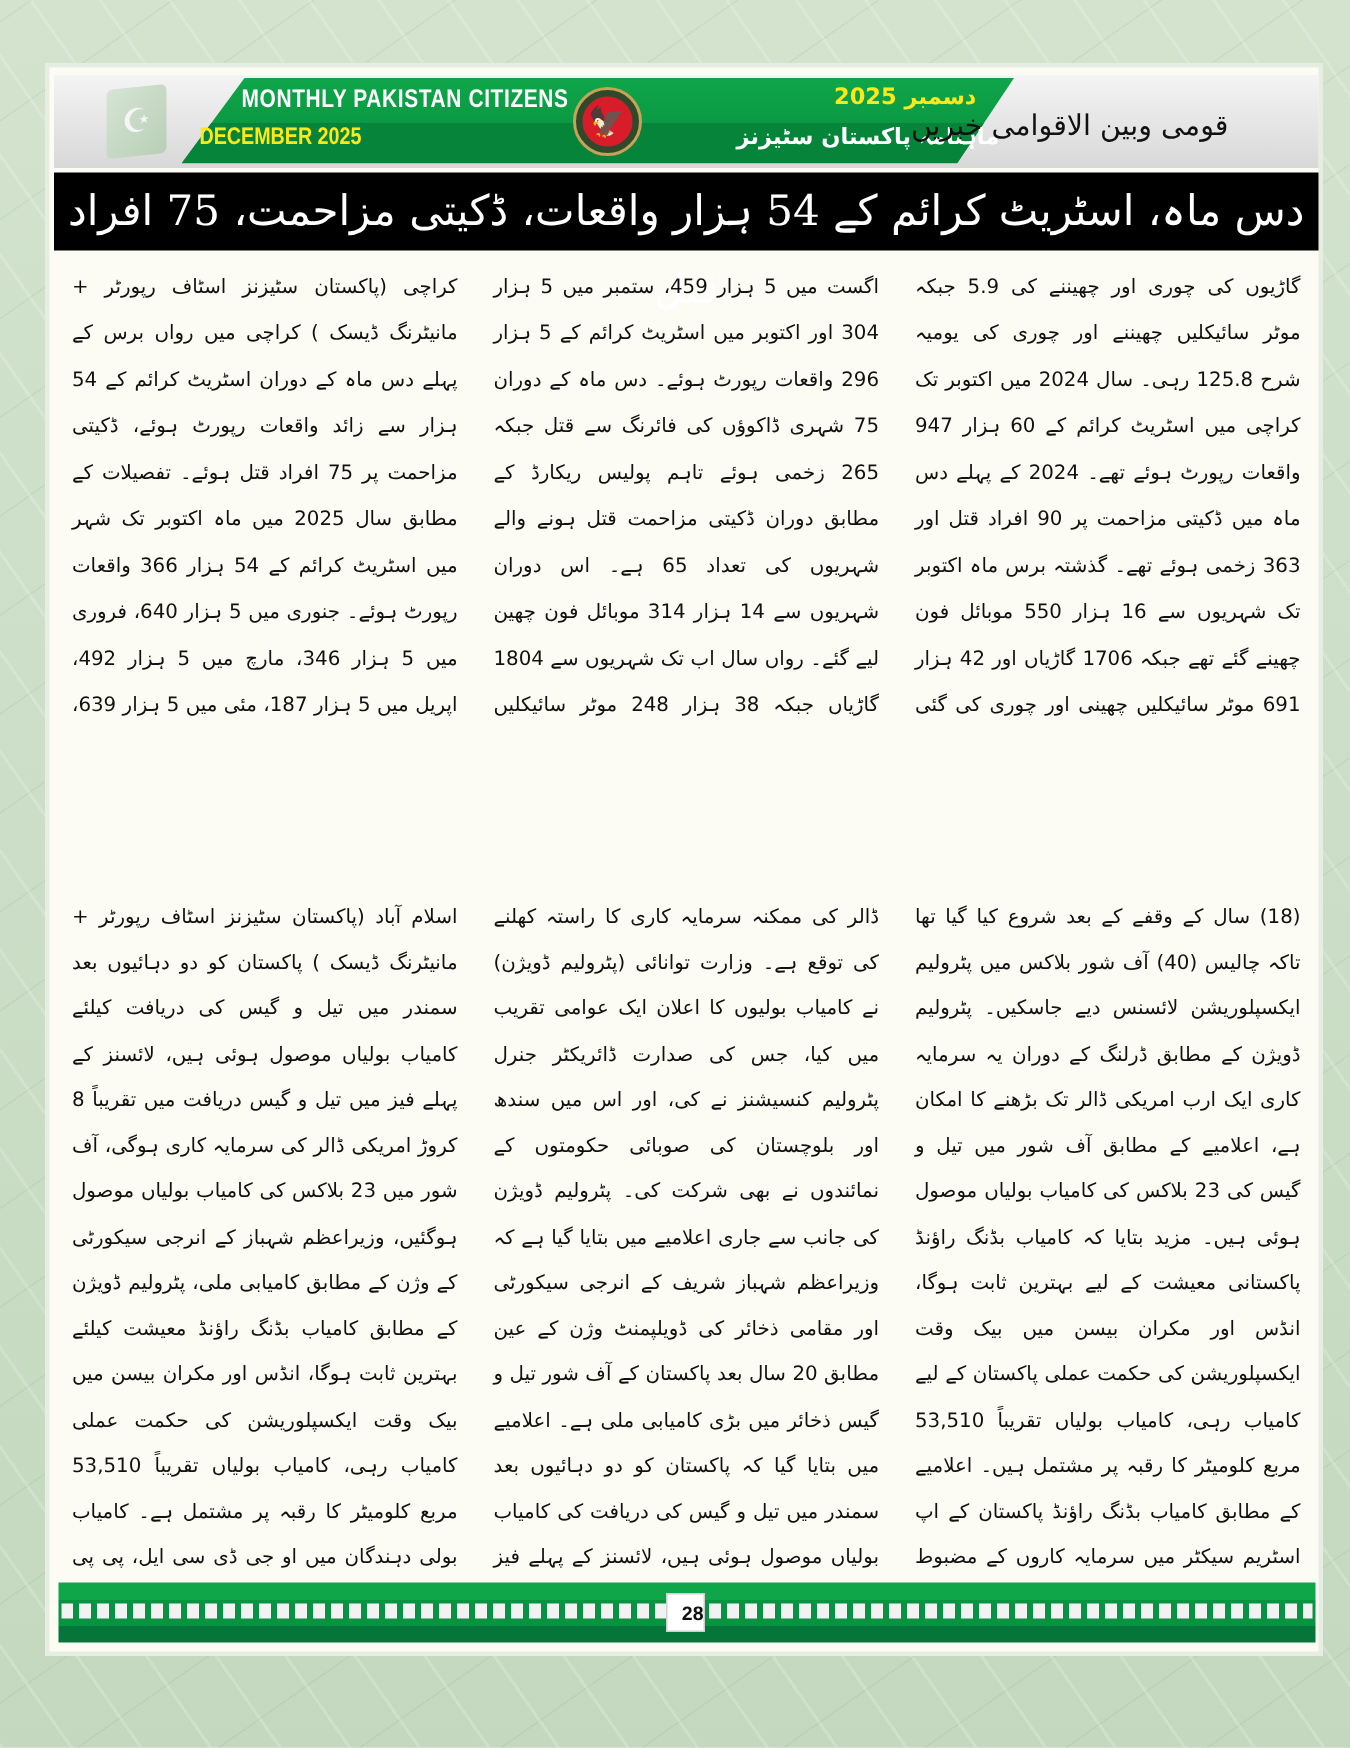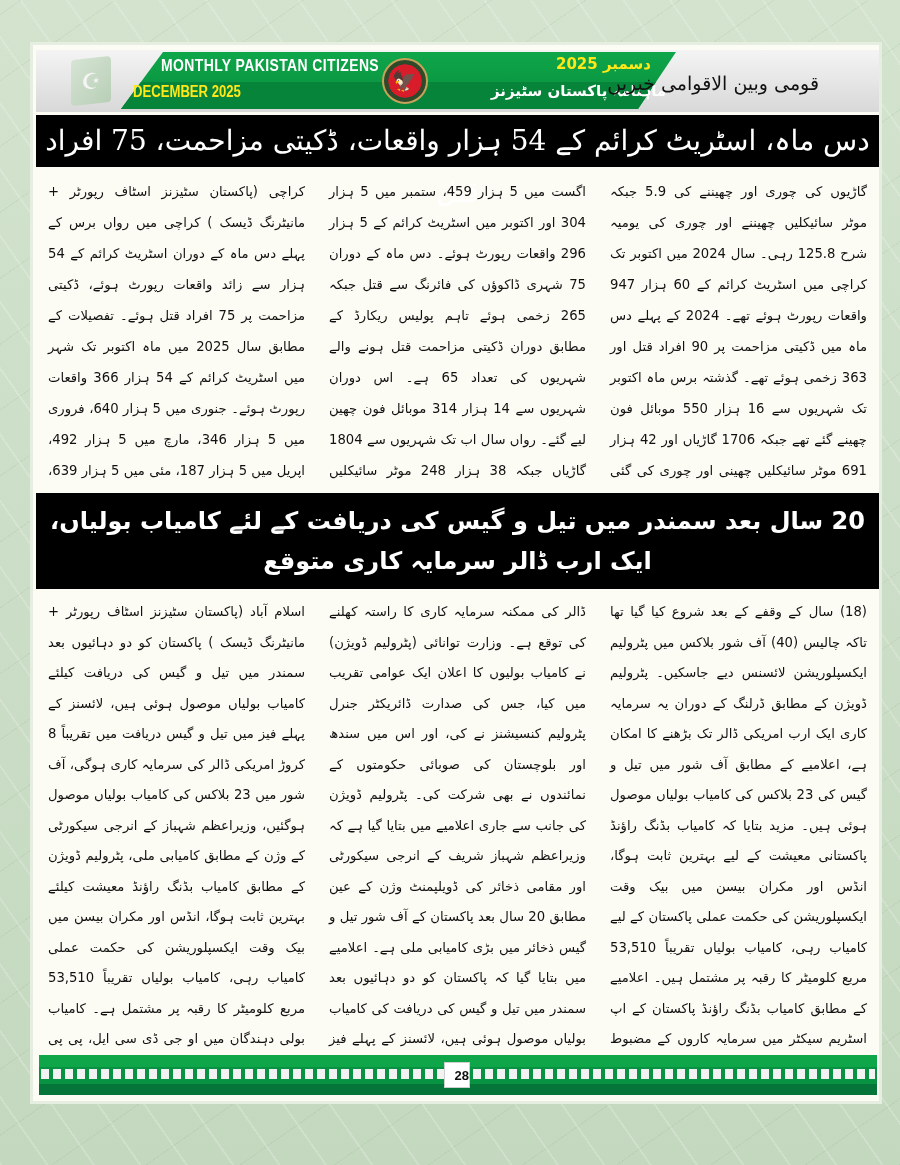--- a/index.html
+++ b/index.html
@@ -134,21 +134,20 @@
       </div>
     <div class="col">
         <p>اگست میں 5 ہزار 459، ستمبر میں 5 ہزار 304 اور اکتوبر میں اسٹریٹ کرائم کے 5 ہزار 296 واقعات رپورٹ ہوئے۔ دس ماہ کے دوران 75 شہری ڈاکوؤں کی فائرنگ سے قتل جبکہ 265 زخمی ہوئے تاہم پولیس ریکارڈ کے مطابق دوران ڈکیتی مزاحمت قتل ہونے والے شہریوں کی تعداد 65 ہے۔ اس دوران شہریوں سے 14 ہزار 314 موبائل فون چھین لیے گئے۔ رواں سال اب تک شہریوں سے 1804 گاڑیاں جبکہ 38 ہزار 248 موٹر سائیکلیں چھینی اور چوری کی گئیں۔ رواں برس موبائل فون چھیننے کی یومیہ شرح 47.1،</p>
       </div>
     <div class="col">
       <p>گاڑیوں کی چوری اور چھیننے کی 5.9 جبکہ موٹر سائیکلیں چھیننے اور چوری کی یومیہ شرح 125.8 رہی۔ سال 2024 میں اکتوبر تک کراچی میں اسٹریٹ کرائم کے 60 ہزار 947 واقعات رپورٹ ہوئے تھے۔ 2024 کے پہلے دس ماہ میں ڈکیتی مزاحمت پر 90 افراد قتل اور 363 زخمی ہوئے تھے۔ گذشتہ برس ماہ اکتوبر تک شہریوں سے 16 ہزار 550 موبائل فون چھینے گئے تھے جبکہ 1706 گاڑیاں اور 42 ہزار 691 موٹر سائیکلیں چھینی اور چوری کی گئی تھیں۔</p>
 
     </div>
   </div>
 
-  <div class="headline h2">20 سال بعد سمندر میں تیل و گیس کی دریافت کے لئے کامیاب بولیاں، ایک ارب ڈالر سرمایہ کاری متوقع</div>
 
   <div class="cols cols-2">
     <div class="col">
         <p>اسلام آباد (پاکستان سٹیزنز اسٹاف رپورٹر + مانیٹرنگ ڈیسک ) پاکستان کو دو دہائیوں بعد سمندر میں تیل و گیس کی دریافت کیلئے کامیاب بولیاں موصول ہوئی ہیں، لائسنز کے پہلے فیز میں تیل و گیس دریافت میں تقریباً 8 کروڑ امریکی ڈالر کی سرمایہ کاری ہوگی، آف شور میں 23 بلاکس کی کامیاب بولیاں موصول ہوگئیں، وزیراعظم شہباز کے انرجی سیکورٹی کے وژن کے مطابق کامیابی ملی، پٹرولیم ڈویژن کے مطابق کامیاب بڈنگ راؤنڈ معیشت کیلئے بہترین ثابت ہوگا، انڈس اور مکران بیسن میں بیک وقت ایکسپلوریشن کی حکمت عملی کامیاب رہی، کامیاب بولیاں تقریباً 53,510 مربع کلومیٹر کا رقبہ پر مشتمل ہے۔ کامیاب بولی دہندگان میں او جی ڈی سی ایل، پی پی ایل، ماری انرجیز، اور پرائم انرجی شامل، بطور شراکت دار بین الاقوامی اور نجی شعبے کی اہم کمپنیاں بھی شامل، اربوں</p>
       </div>
     <div class="col">
         <p>ڈالر کی ممکنہ سرمایہ کاری کا راستہ کھلنے کی توقع ہے۔ وزارت توانائی (پٹرولیم ڈویژن) نے کامیاب بولیوں کا اعلان ایک عوامی تقریب میں کیا، جس کی صدارت ڈائریکٹر جنرل پٹرولیم کنسیشنز نے کی، اور اس میں سندھ اور بلوچستان کی صوبائی حکومتوں کے نمائندوں نے بھی شرکت کی۔ پٹرولیم ڈویژن کی جانب سے جاری اعلامیے میں بتایا گیا ہے کہ وزیراعظم شہباز شریف کے انرجی سیکورٹی اور مقامی ذخائر کی ڈویلپمنٹ وژن کے عین مطابق 20 سال بعد پاکستان کے آف شور تیل و گیس ذخائر میں بڑی کامیابی ملی ہے۔ اعلامیے میں بتایا گیا کہ پاکستان کو دو دہائیوں بعد سمندر میں تیل و گیس کی دریافت کی کامیاب بولیاں موصول ہوئی ہیں، لائسنز کے پہلے فیز میں پاکستانی سمندر میں تیل و گیس دریافت میں تقریباً 8 کروڑ امریکی ڈالر کی سرمایہ کاری ہوگی۔ یہ بولی کا عمل رواں سال جنوری میں اٹھارہ</p>
       </div>
     <div class="col">
       <p>(18) سال کے وقفے کے بعد شروع کیا گیا تھا تاکہ چالیس (40) آف شور بلاکس میں پٹرولیم ایکسپلوریشن لائسنس دیے جاسکیں۔ پٹرولیم ڈویژن کے مطابق ڈرلنگ کے دوران یہ سرمایہ کاری ایک ارب امریکی ڈالر تک بڑھنے کا امکان ہے، اعلامیے کے مطابق آف شور میں تیل و گیس کی 23 بلاکس کی کامیاب بولیاں موصول ہوئی ہیں۔ مزید بتایا کہ کامیاب بڈنگ راؤنڈ پاکستانی معیشت کے لیے بہترین ثابت ہوگا، انڈس اور مکران بیسن میں بیک وقت ایکسپلوریشن کی حکمت عملی پاکستان کے لیے کامیاب رہی، کامیاب بولیاں تقریباً 53,510 مربع کلومیٹر کا رقبہ پر مشتمل ہیں۔ اعلامیے کے مطابق کامیاب بڈنگ راؤنڈ پاکستان کے اپ اسٹریم سیکٹر میں سرمایہ کاروں کے مضبوط اعتماد کا ثبوت ہے۔</p>

